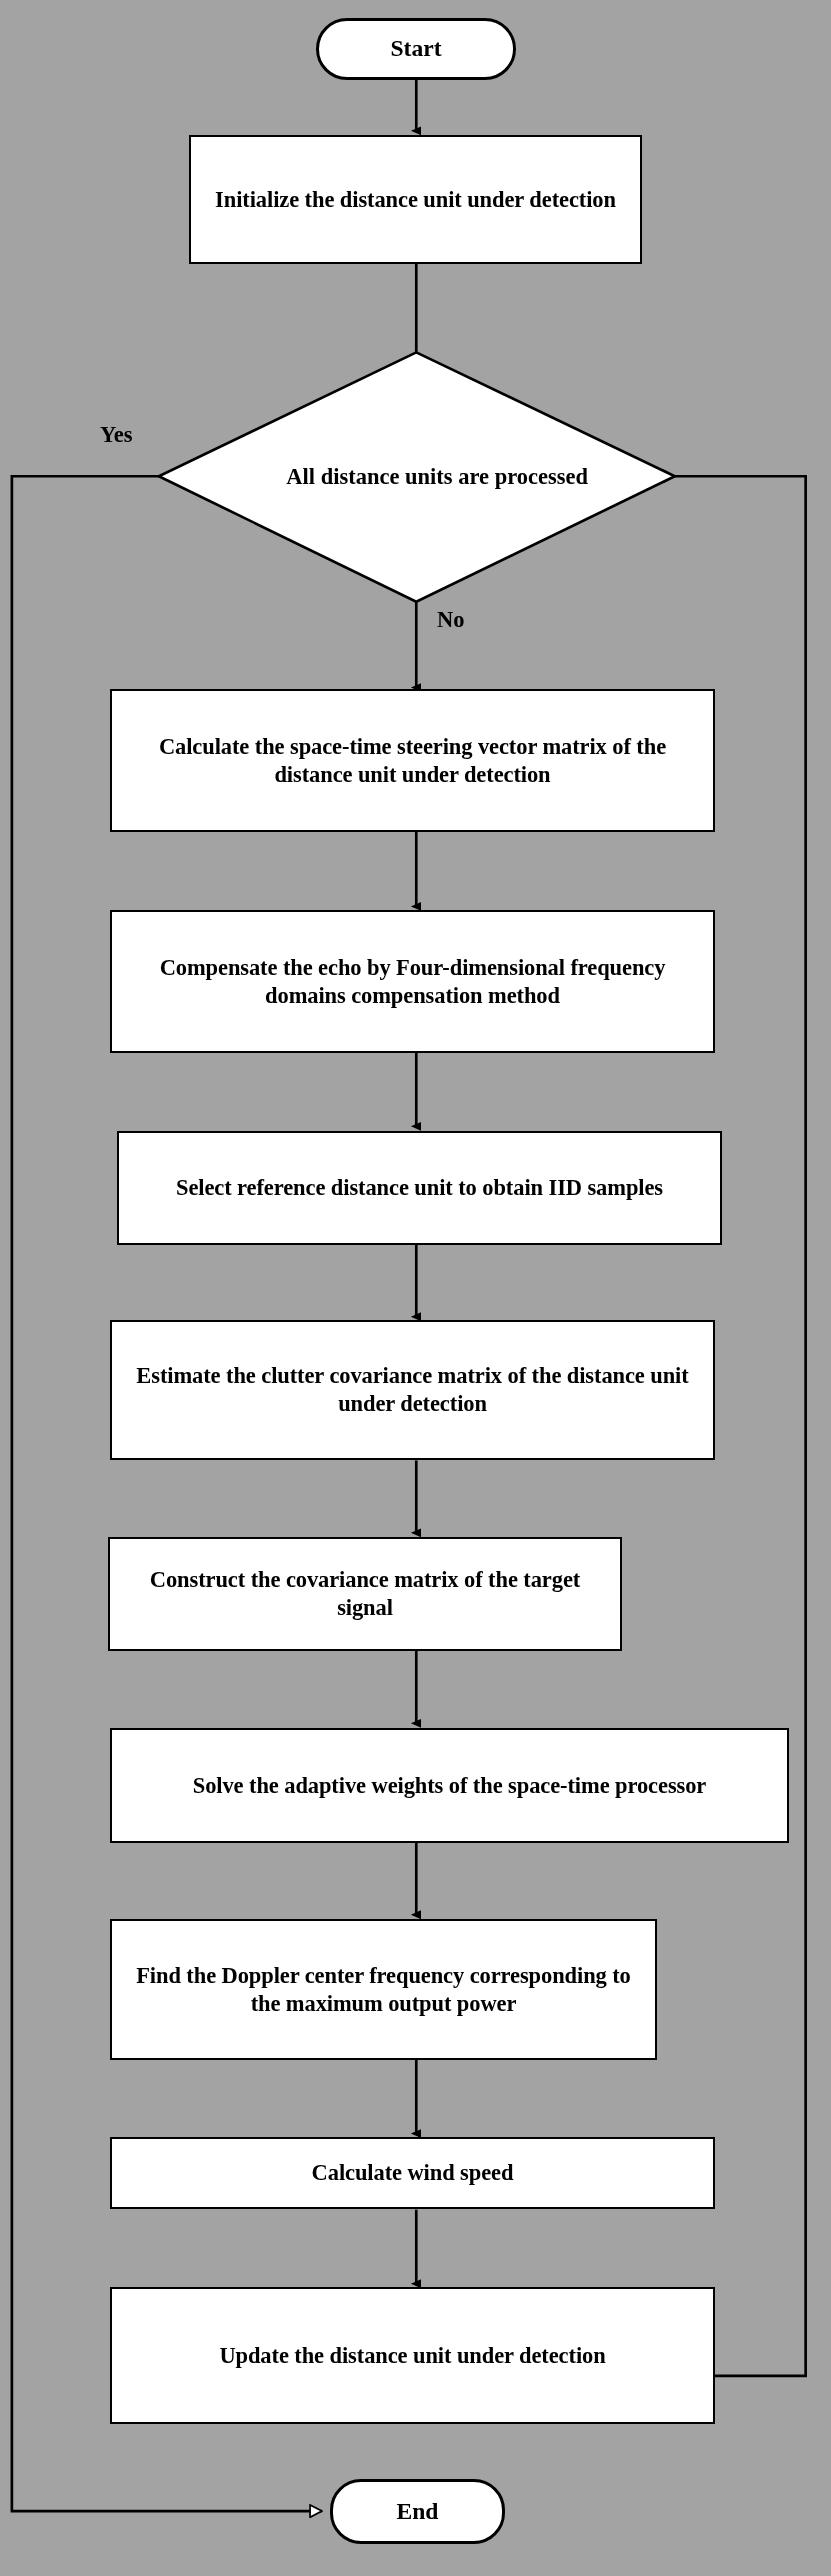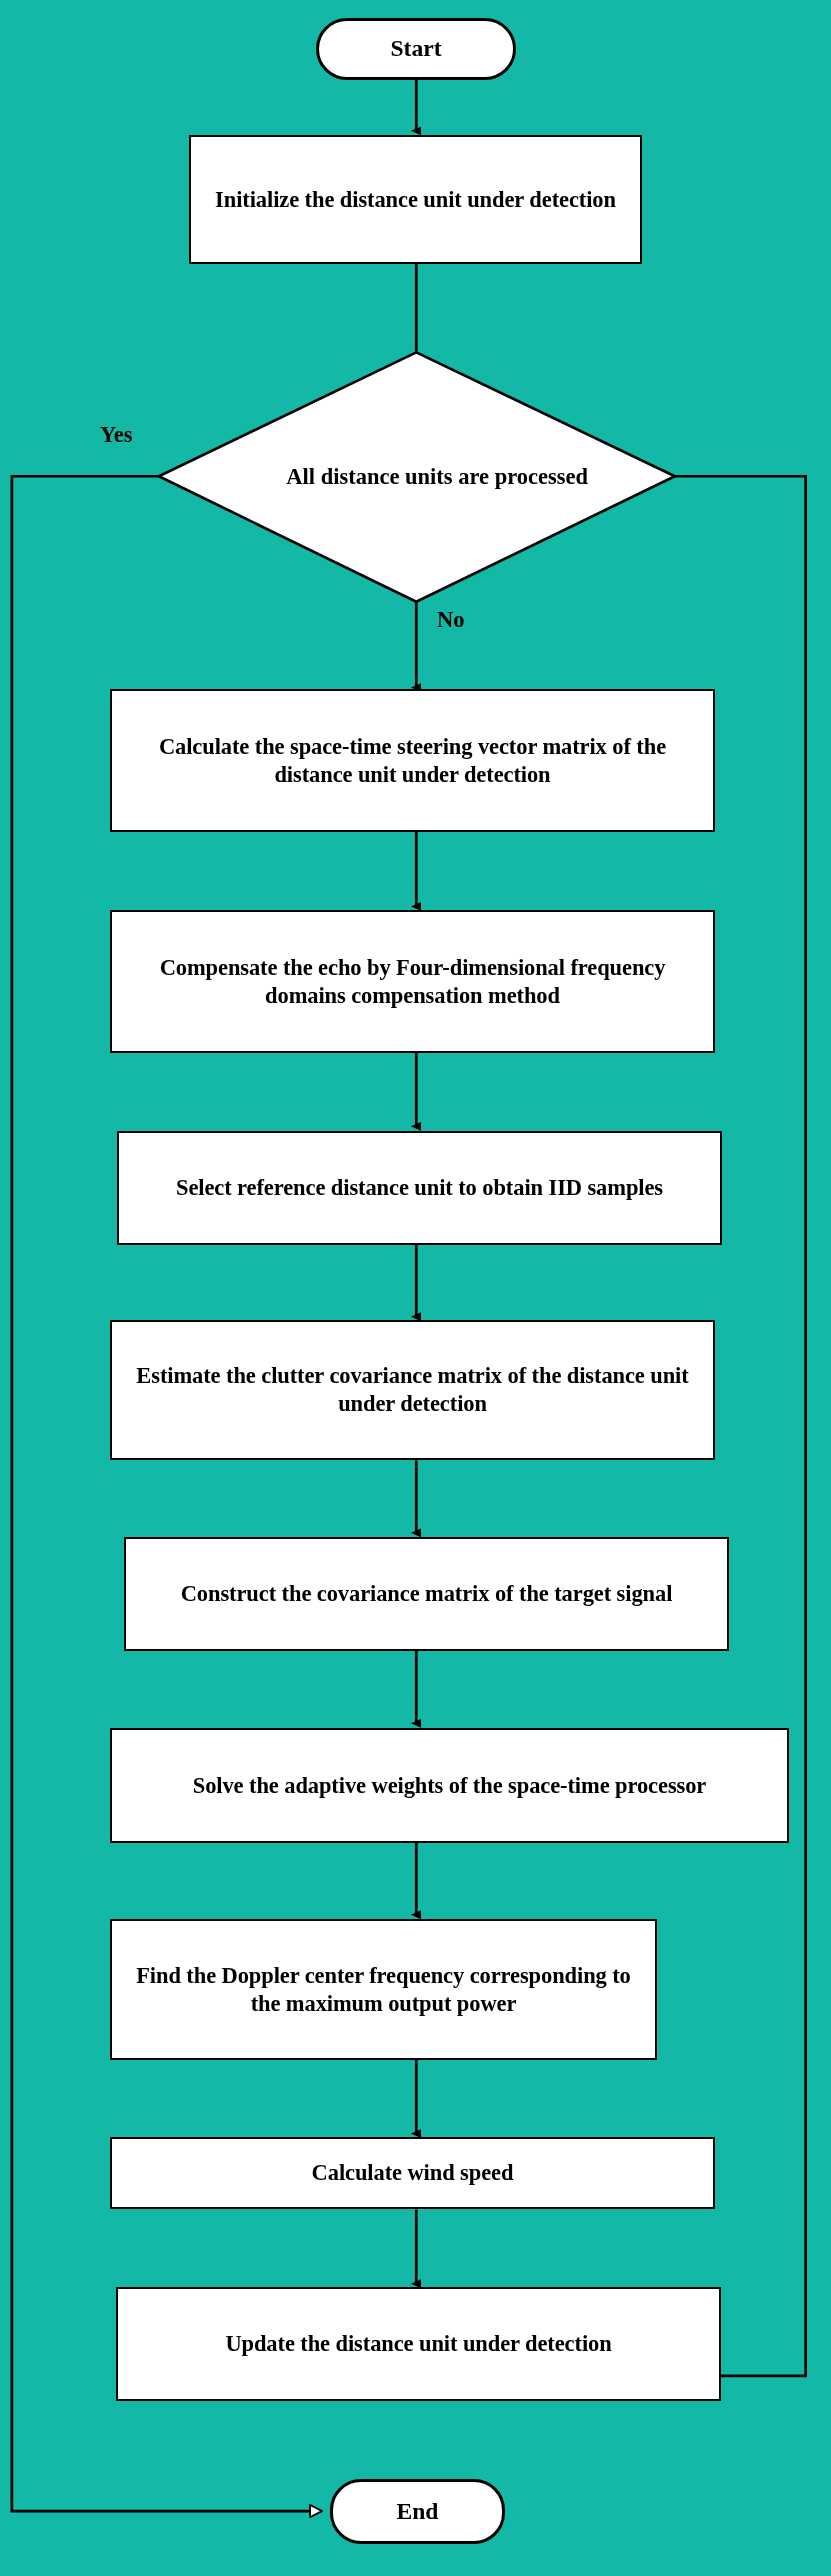--- a/index.html
+++ b/index.html
@@ -5,21 +5,21 @@
 <style>
   html,body{margin:0;padding:0;background:#ffffff;}
   body{
     font-family:"Liberation Serif","DejaVu Serif",serif;
     color:#000000;
   }
   #canvas{
     position:relative;
     width:832px;
     height:2576px;
-    background:#14b8a6;
+    background:#a3a3a3;
     overflow:hidden;
   }
   
   #wires{
     position:absolute;
     left:0; top:0;
     width:832px;
     height:2576px;
     pointer-events:none;
   }
@@ -148,37 +148,37 @@
   </div>
 
   <div class="node process" style="left:110px; top:1131px; width:605px; height:114px;margin-left:7px;">
     <span class="txt">Select reference distance unit to obtain IID samples</span>
   </div>
 
   <div class="node process" style="left:110px; top:1320px; width:605px; height:140px;">
     <span class="txt">Estimate the clutter covariance matrix of the distance unit under detection</span>
   </div>
 
-  <div class="node process" style="left:124px; top:1537px; width:605px; height:114px;">
+  <div class="node process" style="left:108px; top:1537px; width:514px; height:114px;">
     <span class="txt">Construct the covariance matrix of the target signal</span>
   </div>
 
   <div class="node process" style="left:110px; top:1728px; width:679px; height:115px;">
     <span class="txt">Solve the adaptive weights of the space-time processor</span>
   </div>
 
   <div class="node process" style="left:110px; top:1919px; width:547px; height:141px;">
     <span class="txt">Find the Doppler center frequency corresponding to the maximum output power</span>
   </div>
 
   <div class="node process" style="left:110px; top:2137px; width:605px; height:72px;">
     <span class="txt">Calculate wind speed</span>
   </div>
 
-  <div class="node process" style="left:116px; top:2287px; width:605px; height:114px;">
+  <div class="node process" style="left:110px; top:2287px; width:605px; height:137px;">
     <span class="txt">Update the distance unit under detection</span>
   </div>
 
   <div class="node terminator" style="left:330px; top:2479px; width:175px; height:65px;">
     <span class="txt">End</span>
   </div>
 
 </div>
 
 

